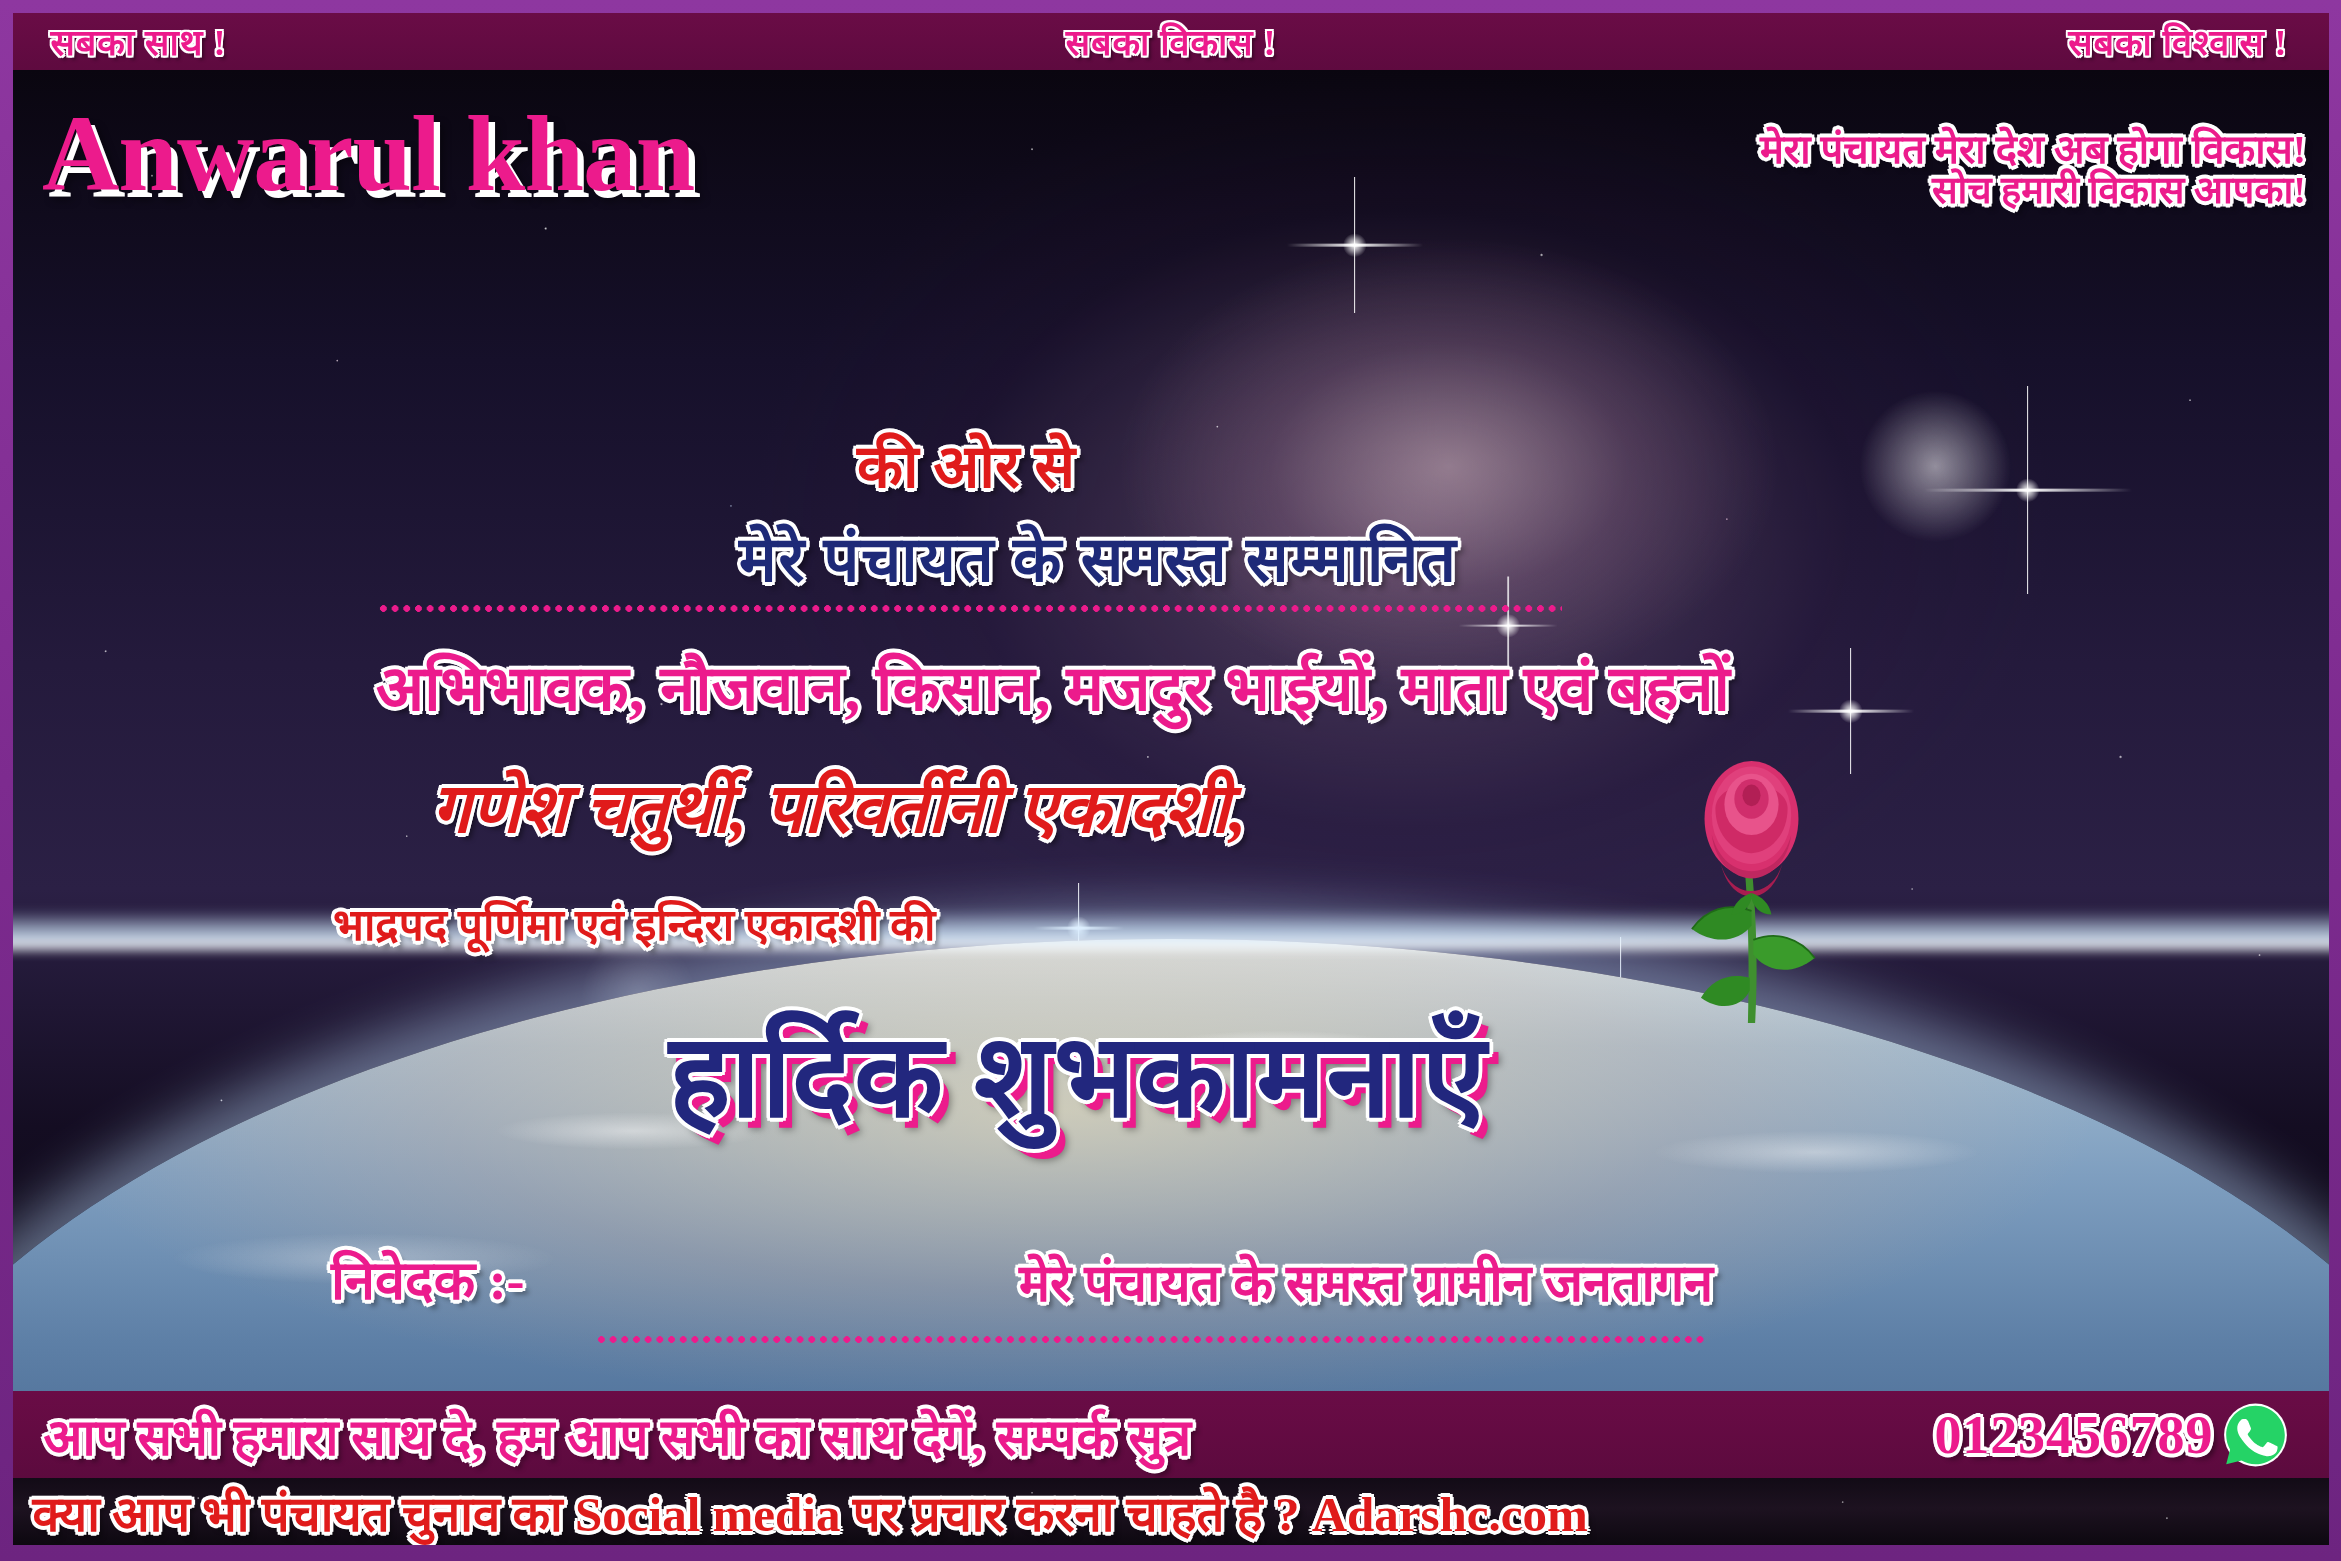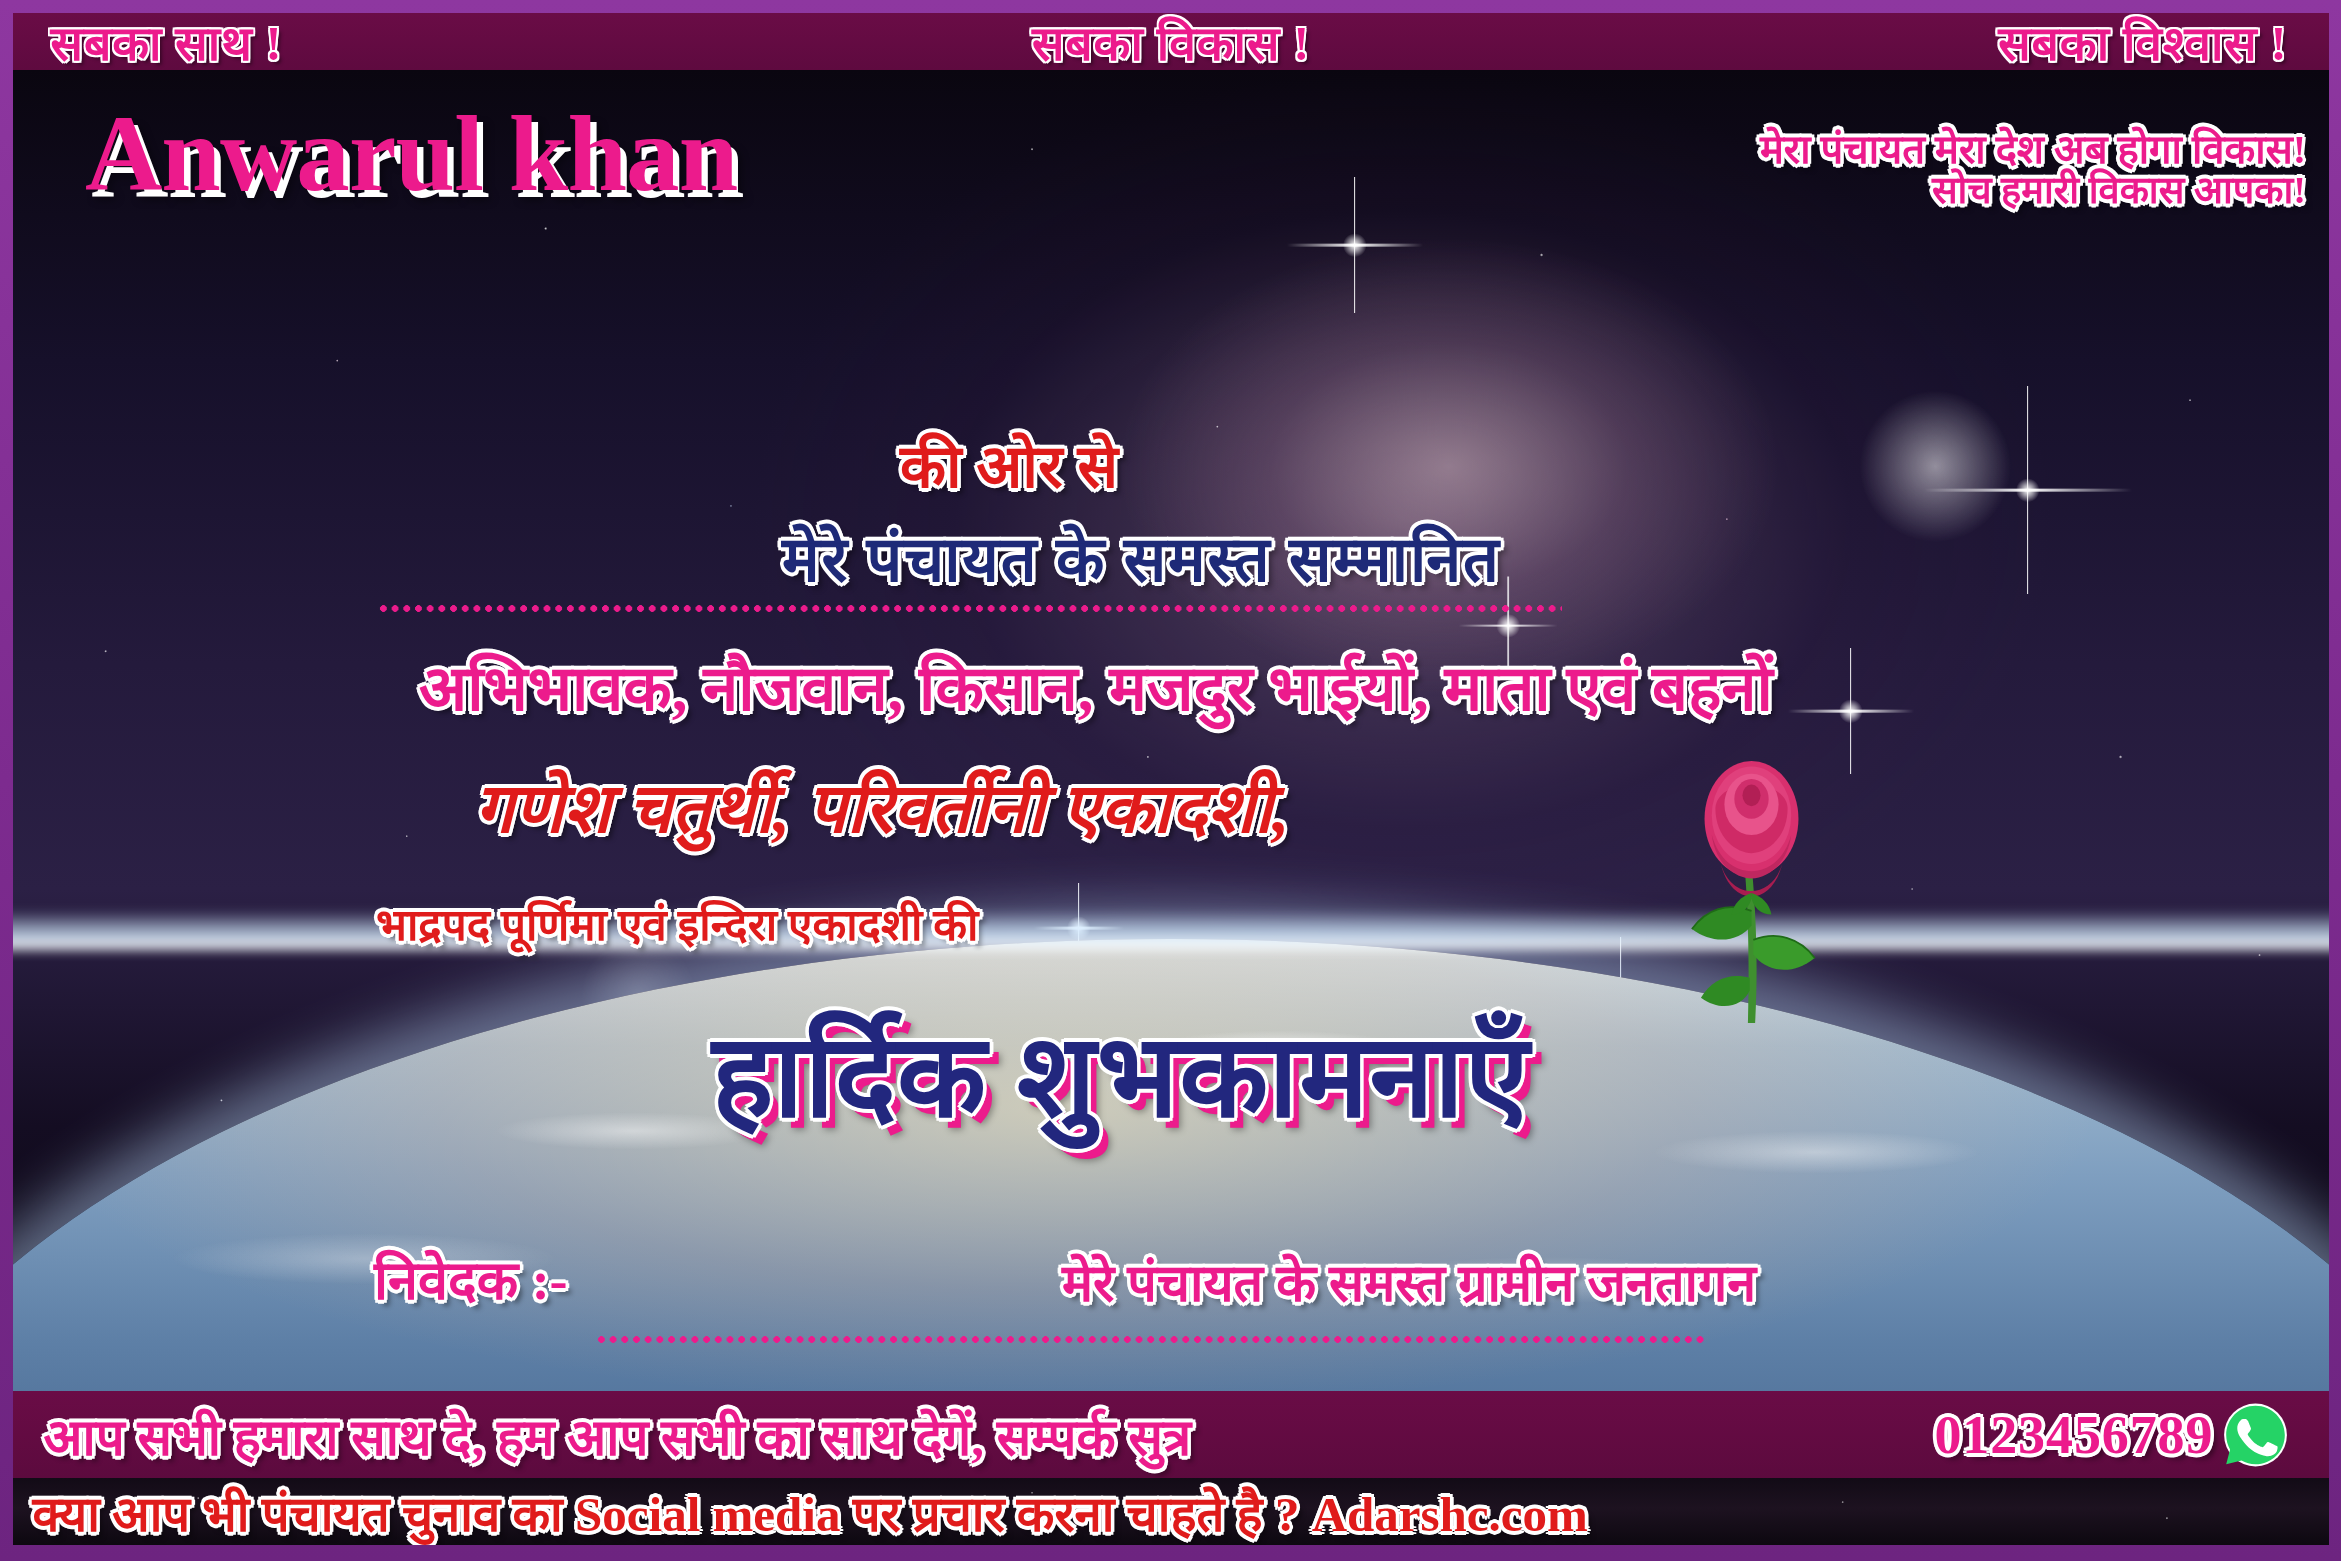--- a/index.html
+++ b/index.html
@@ -22,21 +22,21 @@
 
   
   .top-band{
     position:absolute;left:12.6px;right:12.6px;top:12.6px;height:58px;
     background:linear-gradient(180deg,#6a0c46 0%,#5e0a3f 100%);
     display:flex;align-items:center;
   }
   .top-band .slog{
     position:absolute;white-space:nowrap;
     font-family:"Liberation Serif",serif;
-    font-weight:bold;font-size:48px;
+    font-weight:bold;font-size:36px;
     color:#ec1b8c;
     letter-spacing:0.9px;
     text-shadow:
       -1.8px 0 #fff, 1.8px 0 #fff, 0 -1.8px #fff, 0 1.8px #fff,
       -1.8px -1.8px #fff, 1.8px -1.8px #fff, -1.8px 1.8px #fff, 1.8px 1.8px #fff,
       3.6px 3.6px 3.6px rgba(0,0,0,.45);
   }
   .slog-1{left:38px;}
   .slog-2{left:50%;transform:translateX(-50%);}
   .slog-3{right:42px;}
@@ -163,21 +163,21 @@
   }
   .t-navy-pinkshadow{
     color:#22277e;
     text-shadow:
       -2.7px 0 #fff,2.7px 0 #fff,0 -2.7px #fff,0 2.7px #fff,
       -2.7px -2.7px #fff,2.7px -2.7px #fff,-2.7px 2.7px #fff,2.7px 2.7px #fff,
       -3.6px 0 #fff,3.6px 0 #fff,0 -3.6px #fff,0 3.6px #fff,
       9px 10px 0 #ec1b8c, 11px 11.7px 7.2px rgba(0,0,0,.35);
   }
 
-  .line{position:absolute;white-space:nowrap;line-height:1;margin-left:43px;}
+  .line{position:absolute;white-space:nowrap;line-height:1;}
 
   
   #candidate-name{
     left:42px;top:101px;
     font-family:"Liberation Serif",serif;font-weight:bold;
     font-size:107px;letter-spacing:-0.9px;
     color:#ec1b8c;
     text-shadow:6.3px 7.2px 0 #ffffff, 9px 10px 8.1px rgba(0,0,0,.45);
   }
 

